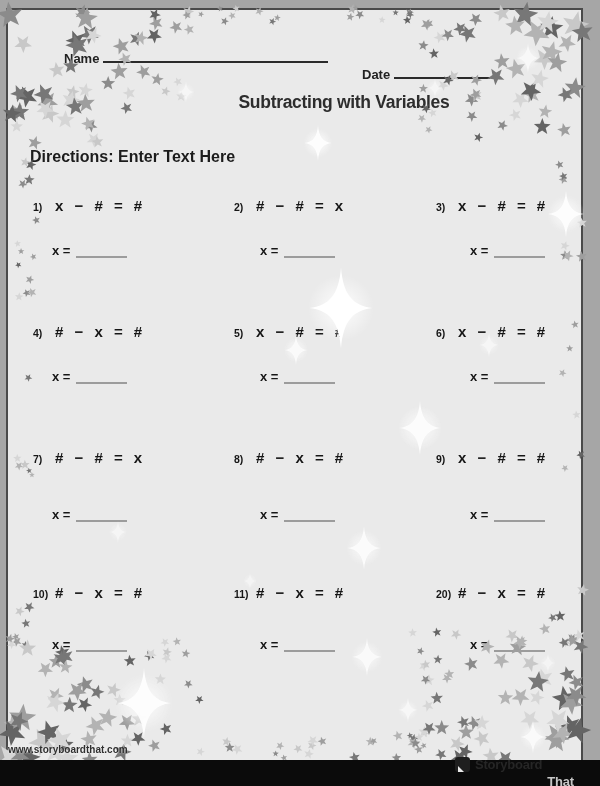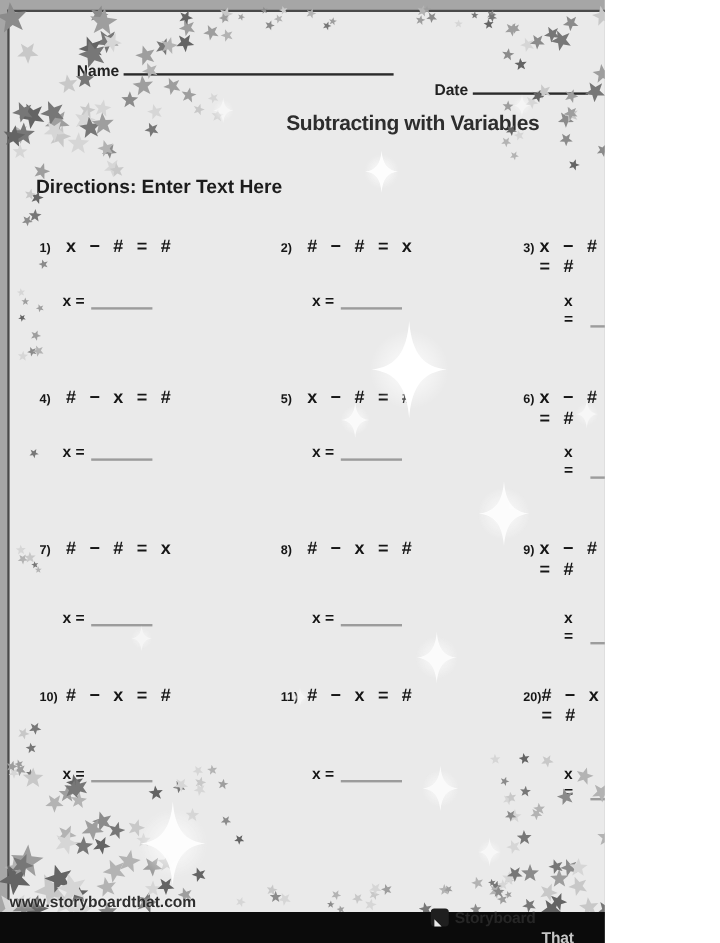--- a/index.html
+++ b/index.html
@@ -1,17 +1,17 @@
 <!DOCTYPE html>
 <html><head>
 <meta charset="utf-8">
 <style>
   html,body{margin:0;padding:0;}
   body{width:600px;height:786px;font-family:"Liberation Sans",sans-serif;}
-  .frame{position:relative;width:504px;height:786px;background:#a6a6a6;overflow:hidden;}
+  .frame{position:relative;width:600px;height:786px;background:#a6a6a6;overflow:hidden;}
   .page{position:absolute;left:6px;top:8px;width:577px;height:752px;background:#eaeaea;
         border:2px solid #4a4a4a;border-bottom:none;box-sizing:border-box;z-index:1;}
   .content{position:absolute;inset:0;z-index:2;}
   .decor{position:absolute;left:0;top:0;z-index:5;pointer-events:none;}
   .bottombar{position:absolute;left:0;top:760px;width:600px;height:26px;background:#0b0b0b;z-index:6;}
 
   .name-row,.date-row{position:absolute;top:50px;display:flex;align-items:baseline;
         font-weight:bold;font-size:13px;color:#222;}
   .name-row{left:64px;}
   .date-row{left:362px;margin-top:16px;}
@@ -20,29 +20,29 @@
   .date-line{width:96px;}
 
   .title{position:absolute;left:0;top:92px;width:600px;text-align:center;
         font-size:17.5px;font-weight:bold;letter-spacing:-0.3px;color:#2d2d2d;padding-left:44px;}
   .directions{position:absolute;left:30px;top:148px;font-size:16px;font-weight:bold;color:#1c1c1c;}
 
   .prob{position:absolute;display:flex;align-items:baseline;font-weight:bold;color:#161616;}
   .pnum{font-size:10.5px;width:22px;}
   .pexpr{font-size:15px;word-spacing:6px;letter-spacing:0.5px;}
   .c1{left:33px;} .c2{left:234px;} .c3{left:436px;}
-  .r1{top:197px;} .r2{top:323px;} .r3{top:449px;} .r4{top:571px;}
+  .r1{top:197px;} .r2{top:323px;} .r3{top:449px;} .r4{top:584px;}
 
   .ans{position:absolute;display:flex;align-items:flex-end;font-weight:bold;color:#161616;}
   .alabel{font-size:13px;}
   .aline{width:51px;border-bottom:2px solid #9c9c9c;margin-left:6px;height:13px;}
   .a1{left:52px;} .a2{left:260px;} .a3{left:470px;}
   .ar1{top:243px;} .ar2{top:369px;} .ar3{top:507px;} .ar4{top:637px;}
 
-  .website{position:absolute;left:8px;top:744px;z-index:7;font-size:13px;font-weight:bold;
+  .website{position:absolute;left:8px;top:744px;z-index:7;font-size:10px;font-weight:bold;
         color:#2f2f2f;text-shadow:0 0 2px rgba(255,255,255,.85);}
   .brand{position:absolute;right:26px;top:739px;z-index:7;display:flex;align-items:center;gap:4px;}
   .brand-main{font-size:13px;font-weight:bold;color:#262626;letter-spacing:-0.2px;}
   .brand-suffix{font-size:13px;font-weight:bold;color:#c6c6c6;letter-spacing:-0.2px;margin-left:1px;margin-top:35px;}
 </style>
 </head>
 <body>
 
 <div class="frame">
   <div class="page"></div>

